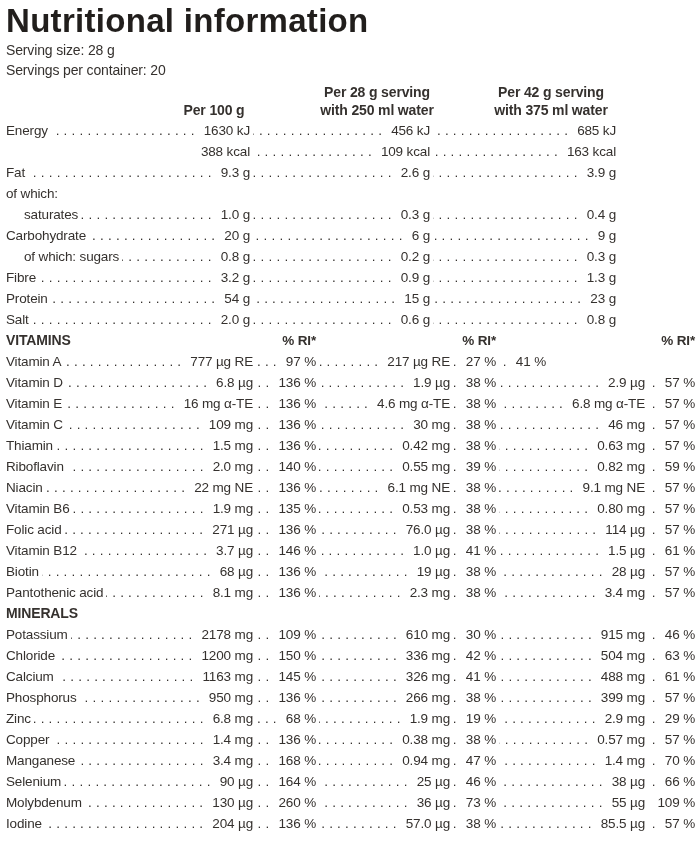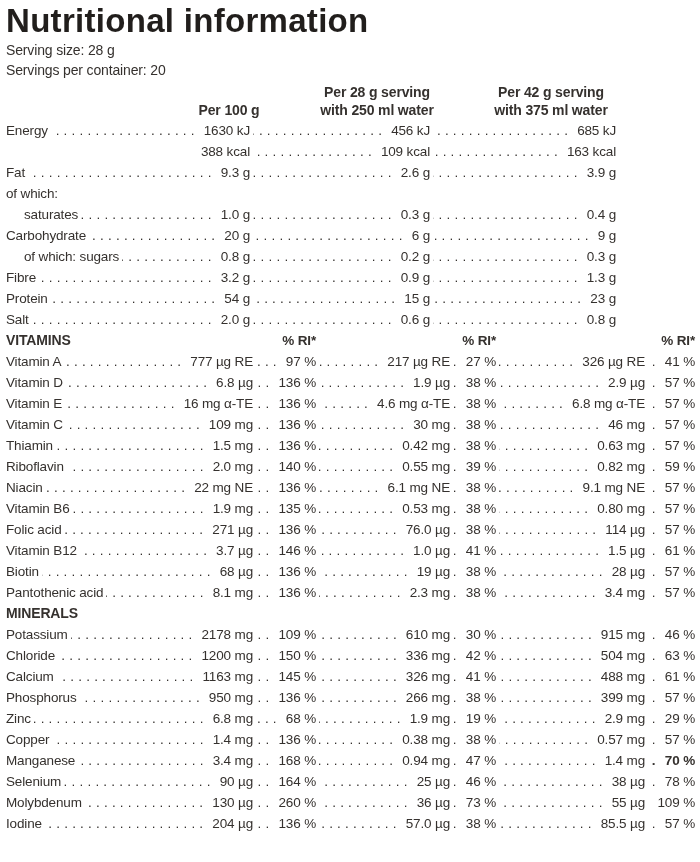--- a/index.html
+++ b/index.html
@@ -23,21 +23,21 @@
   }
   .meta { font-size: 14px; line-height: 20px; color: #35312e; }
 
   .col-headers { position: relative; height: 40px; }
   .col-headers .ch {
     position: absolute; bottom: 1px;
     text-align: center;
     font-weight: bold; font-size: 14px; line-height: 18px;
     white-space: nowrap;
   }
-  .ch1 { left: 138px; width: 170px; }
+  .ch1 { left: 123px; width: 170px; }
   .ch2 { left: 258px; width: 226px; }
   .ch3 { left: 432px; width: 226px; }
 
   .table { width: 694px; }
   .row {
     display: flex; align-items: baseline;
     height: 21px; line-height: 21px;
     white-space: nowrap; position: relative;
   }
   .seg { display: flex; align-items: baseline; overflow: hidden; min-width: 0; }
@@ -245,24 +245,20 @@
           <span class="val">97 %</span>
         </span>
         <span class="seg" style="width: 134px;">
           <span class="dots"></span>
           <span class="val">217 µg RE</span>
         </span>
         <span class="seg" style="width: 46px;">
           <span class="dots"></span>
           <span class="val">27 %</span>
         </span>
-        <span class="seg" style="width: 149px;">
-          <span class="dots"></span>
-          <span class="val">326 µg RE</span>
-        </span>
         <span class="seg" style="width: 50px;">
           <span class="dots"></span>
           <span class="val">41 %</span>
         </span>
       </div>
       <div class="row">
         <span class="seg" style="width: 247px;">
           <span class="label">Vitamin D</span>
           <span class="dots"></span>
           <span class="val">6.8 µg</span>
@@ -738,21 +734,21 @@
           <span class="val">0.94 mg</span>
         </span>
         <span class="seg" style="width: 46px;">
           <span class="dots"></span>
           <span class="val">47 %</span>
         </span>
         <span class="seg" style="width: 149px;">
           <span class="dots"></span>
           <span class="val">1.4 mg</span>
         </span>
-        <span class="seg" style="width: 50px; font-weight: bold;">
+        <span class="seg" style="width: 50px;">
           <span class="dots"></span>
           <span class="val">70 %</span>
         </span>
       </div>
       <div class="row">
         <span class="seg" style="width: 247px;">
           <span class="label">Selenium</span>
           <span class="dots"></span>
           <span class="val">90 µg</span>
         </span>
@@ -767,21 +763,21 @@
         <span class="seg" style="width: 46px;">
           <span class="dots"></span>
           <span class="val">46 %</span>
         </span>
         <span class="seg" style="width: 149px;">
           <span class="dots"></span>
           <span class="val">38 µg</span>
         </span>
         <span class="seg" style="width: 50px;">
           <span class="dots"></span>
-          <span class="val">78 %</span>
+          <span class="val">66 %</span>
         </span>
       </div>
       <div class="row">
         <span class="seg" style="width: 247px;">
           <span class="label">Molybdenum</span>
           <span class="dots"></span>
           <span class="val">130 µg</span>
         </span>
         <span class="seg" style="width: 63px;">
           <span class="dots"></span>

